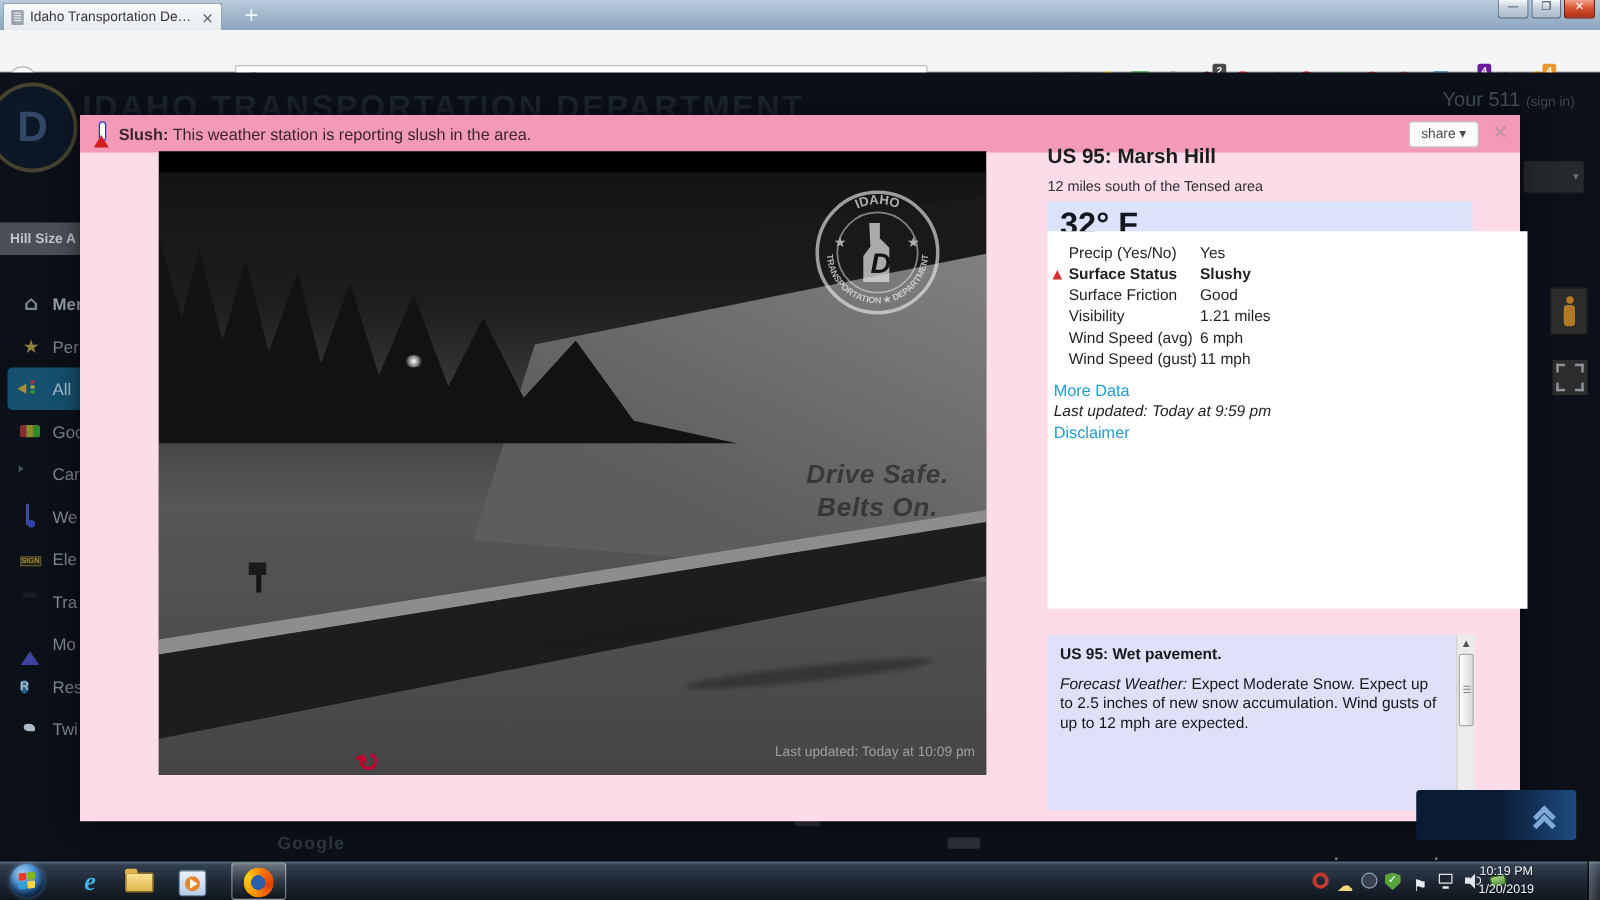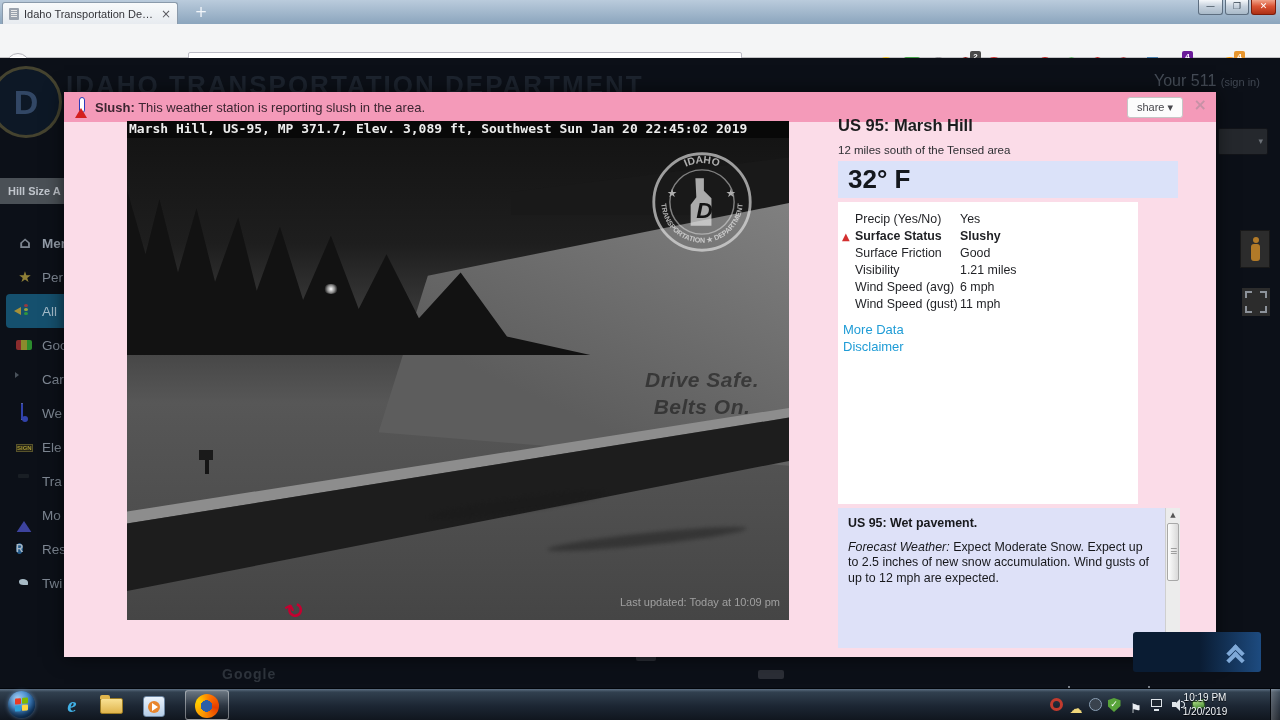--- a/index.html
+++ b/index.html
@@ -150,21 +150,21 @@
     background:linear-gradient(#fdfdfd,#e4e4e4); border-left:1px solid #b5b5b5; text-align:center;
     font-size:8px; line-height:23px; color:#333; padding-left:0;}
   .syncico { position:absolute; left:222px; top:506px; font-size:22px; font-weight:bold; color:#c40030;
     transform:rotate(-28deg); font-family:"DejaVu Sans",sans-serif;}
 
   
   .ptitle { position:absolute; left:774px; top:24px; font-size:16.5px; font-weight:bold; color:#1c1c1e;}
   .psub { position:absolute; left:774px; top:52px; font-size:11.5px; color:#2e2f33;}
   .tempbox { position:absolute; left:774px; top:69px; width:340px; height:37px; background:#dbe2f9;
     font-size:26px; font-weight:600; color:#14171d; line-height:37px; padding-left:10px;}
-  .databox { position:absolute; left:774px; top:110px; width:300px; height:302px; background:#fff; padding-top:9px;}
+  .databox { position:absolute; left:774px; top:93px; width:384px; height:302px; background:#fff; padding-top:9px;}
   .drow { position:relative; height:17px; padding-left:17px; font-size:12.4px; color:#1f2024; line-height:17px;}
   .drow .val { position:absolute; left:122px; top:0;}
   .drow.bold, .drow.bold .val { font-weight:bold;}
   .tri { position:absolute; left:4px; top:1px; font-size:10px; color:#d32f2f; line-height:15px;}
   .linkblue { color:#1f9cd6; font-size:13px;}
   .moredata { margin:9px 0 0 5px; }
   .lastupd { margin:2px 0 0 5px; font-size:12.4px; font-style:italic; color:#1f2024;}
   .disclaimer { margin:2px 0 0 5px;}
   
   .reportbox { position:absolute; left:774px; top:416px; width:342px; height:140px; display:flex;}
@@ -420,21 +420,20 @@
       <span class="thermo">
           <i></i>
           <u></u>
         </span>
       <span><b>Slush:</b> <span>This weather station is reporting slush in the area.</span></span>
       <span class="sharebtn">share ▾</span>
       <span class="alertclose glyph">×</span>
     </div>
 
     <div class="cam">
-      <div class="cam-title">Marsh Hill, US-95, MP 371.7, Elev. 3,089 ft, Southwest  Sun Jan 20 22:45:02 2019</div>
       <div class="photo">
         <div class="ridge"></div>
         <div class="hill"></div>
         <div class="trees"></div>
         <div class="roadedge"></div>
         <div class="road"></div>
         <div class="track" style="left:300px;top:360px;width:180px;height:14px;transform:rotate(-8deg);"></div>
         <div class="track" style="left:420px;top:395px;width:200px;height:12px;transform:rotate(-6deg);"></div>
         <div class="pole"></div>
           <div class="polebox"></div>
@@ -487,20 +486,21 @@
       <div class="drow">
         <span>Visibility</span><span class="val">1.21 miles</span>
       </div>
       <div class="drow">
         <span>Wind Speed (avg)</span><span class="val">6 mph</span>
       </div>
       <div class="drow">
         <span>Wind Speed (gust)</span><span class="val">11 mph</span>
       </div>
       <div class="linkblue moredata">More Data</div>
+      <div class="lastupd">Last updated: Today at 9:59 pm</div>
       <div class="linkblue disclaimer">Disclaimer</div>
     </div>
 
     <div class="reportbox">
       <div class="rcontent">
         <div class="rtitle">US 95: Wet pavement.</div>
         <p><i>Forecast Weather:</i><span> Expect Moderate Snow. Expect up to 2.5 inches of new snow accumulation. Wind gusts of up to 12 mph are expected.</span></p>
 
       </div>
       <div class="vscroll">

